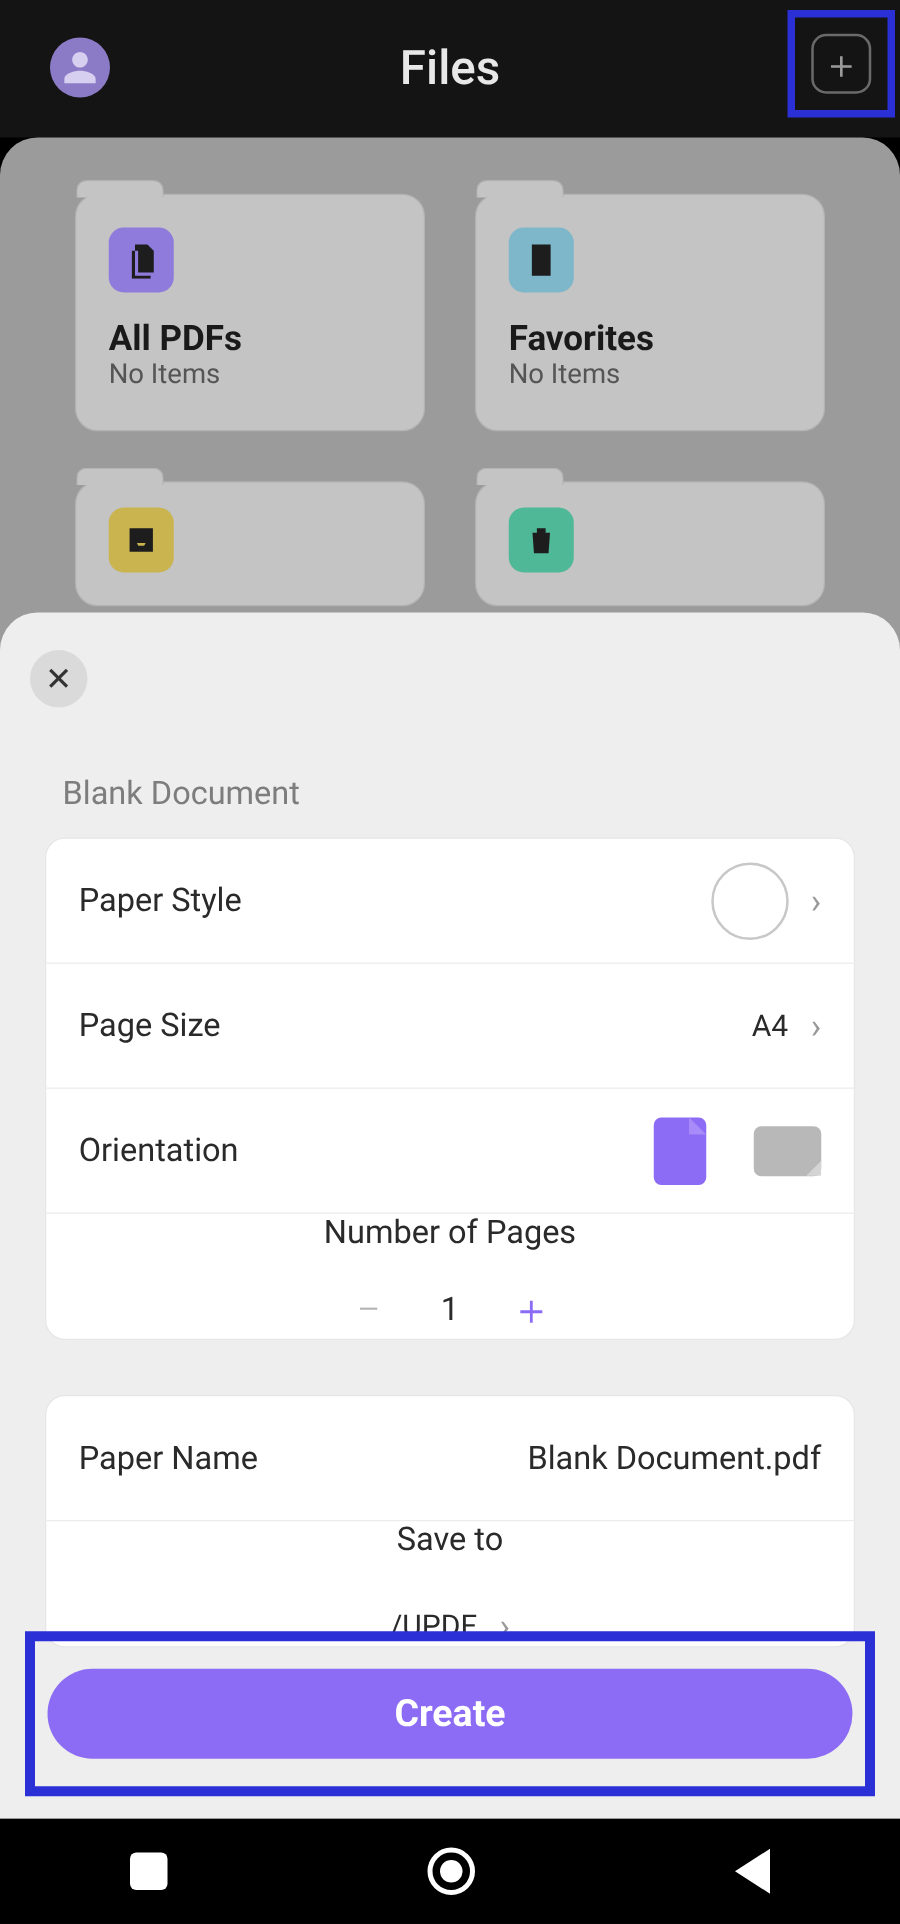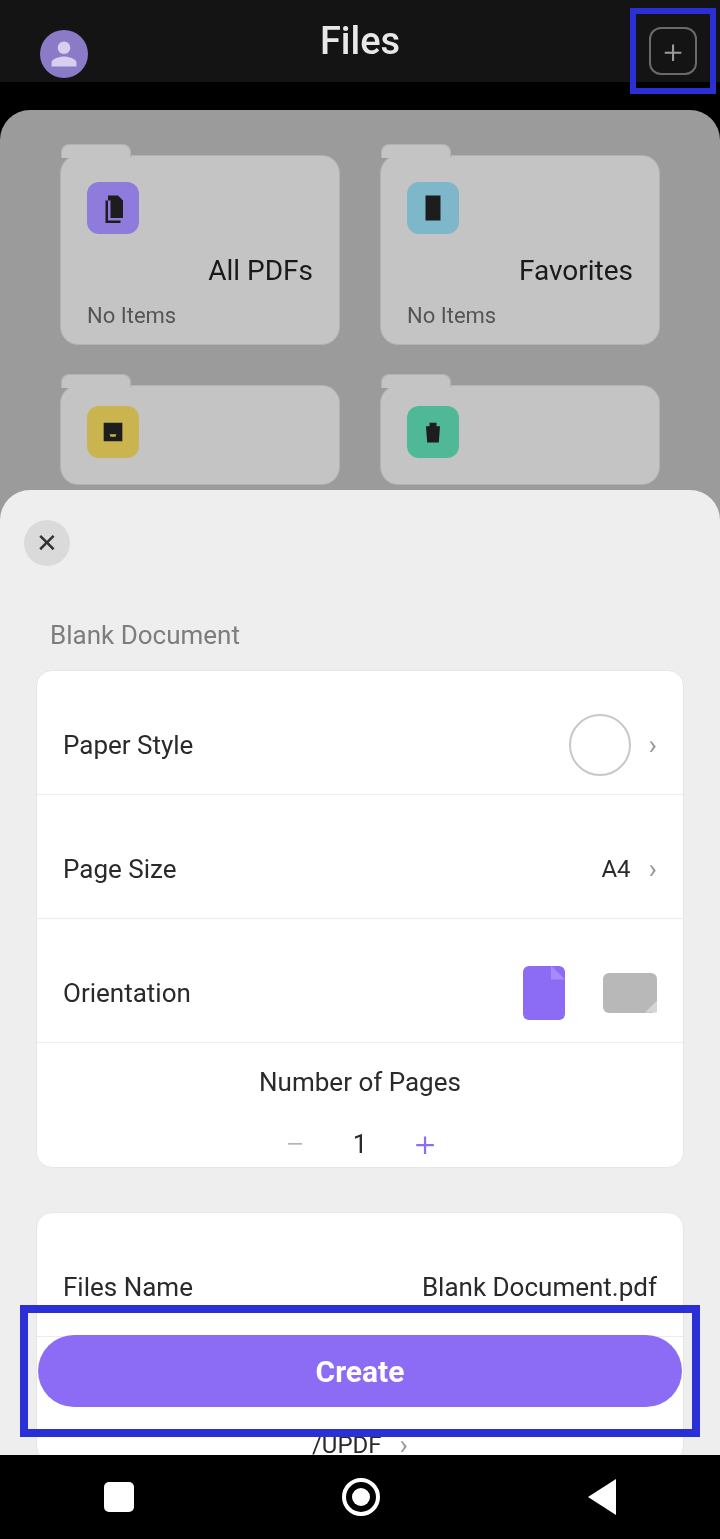--- a/index.html
+++ b/index.html
@@ -1,45 +1,45 @@
 <!DOCTYPE html>
 <html><head>
 <meta charset="utf-8">
 <style>
   * { box-sizing: border-box; margin: 0; padding: 0; }
   html, body { width: 720px; height: 1539px; font-family: -apple-system, "Segoe UI", Roboto, Helvetica, Arial, sans-serif; background:#000; overflow:hidden; }
   
-  .topbar { position:absolute; top:0; left:0; right:0; height:82px; background:#141414; display:flex; align-items:center; justify-content:center; }
+  .topbar { position:absolute; top:0; left:0; right:0; height:110px; background:#141414; display:flex; align-items:center; justify-content:center; }
   .avatar { position:absolute; left:40px; top:30px; width:48px; height:48px; border-radius:50%; background:#8b7bc7; display:flex; align-items:center; justify-content:center; }
   .avatar svg { width:30px; height:30px; fill:#d6cff0; }
   .title { color:#e8e8e8; font-size:38px; font-weight:500; }
   .add-btn-highlight { position:absolute; right:4px; top:8px; width:86px; height:86px; border:6px solid #2b2fd6; display:flex; align-items:center; justify-content:center; }
   .add-btn { width:48px; height:48px; border:2px solid #6a6a6a; border-radius:12px; display:flex; align-items:center; justify-content:center; }
   .add-btn span { color:#9a9a9a; font-size:32px; font-weight:300; line-height:1; }
   
   .bg-area { position:absolute; top:110px; left:0; right:0; bottom:84px; background:#9b9b9b; border-radius:30px 30px 0 0; padding:45px 0 0 0; }
   .folder-row { display:flex; gap:40px; padding:0 60px 40px 60px; }
   .folder-card { flex:1; background:#c4c4c4; border:1px solid #b2b2b2; border-radius:18px; padding:26px 26px 20px 26px; height:190px; position:relative; }
   .folder-card .tab { position:absolute; top:-12px; left:0; width:70px; height:14px; background:#c4c4c4; border:1px solid #b2b2b2; border-bottom:none; border-radius:8px 8px 0 0; }
   .folder-icon { width:52px; height:52px; border-radius:12px; display:flex; align-items:center; justify-content:center; margin-bottom:20px;}
   .icon-purple { background:#8e7bdc; }
   .icon-blue   { background:#7db7c9; }
   .icon-yellow { background:#c9b44f; }
   .icon-green  { background:#4fb896; }
-  .folder-title { font-size:28px; font-weight:400; color:#1a1a1a; margin-bottom:16px;text-align:right;}
+  .folder-title { font-size:28px; font-weight:700; color:#1a1a1a; margin-bottom:0;}
   .folder-sub   { font-size:22px; color:#555; }
   .folder-card.short { height:100px; padding:20px 26px 0 26px;}
   
   .sheet { position:absolute; left:0; right:0; bottom:84px; top:490px; background:#eeeeee; border-radius:30px 30px 0 0; padding:20px 0 0 0; overflow:hidden; }
   .sheet-header { height:70px; position:relative; display:flex; align-items:center; justify-content:center; }
   .close-btn { position:absolute; left:24px; top:10px; width:46px; height:46px; border-radius:50%; background:#dadada; display:flex; align-items:center; justify-content:center; color:#333; font-size:26px; }
   .sheet-title { font-size:30px; font-weight:700; color:#1f1f1f; }
   .section-label { font-size:26px; color:#7d7d7d; padding:40px 40px 20px 50px; }
   .card { margin:0 36px; background:#ffffff; border-radius:16px; overflow:hidden; border:1px solid #e6e6e6;}
-  .row { display:flex; align-items:center; justify-content:space-between; padding:0 26px; height:100px; border-bottom:1px solid #ececec;margin-top:24px; }
+  .row { display:flex; align-items:center; justify-content:space-between; padding:0 26px; height:100px; border-bottom:1px solid #ececec; }
   .row:last-child { border-bottom:none;flex-direction:column; }
   .row-label { font-size:26px; color:#2a2a2a; }
   .row-right { display:flex; align-items:center; gap:18px; }
   .chevron { color:#9a9a9a; font-size:28px; }
   .paper-style-circle { width:62px; height:62px; border-radius:50%; border:2px solid #c8c8c8; background:#fff; }
   .value-text { font-size:24px; color:#2a2a2a; }
   .orient-icon { width:42px; height:54px; border-radius:6px; background:#8c6cf5; position:relative; }
   .orient-icon::after { content:""; position:absolute; top:0; right:0; width:14px; height:14px; background:#a88af8; clip-path: polygon(0 0, 100% 100%, 0 100%); }
   .orient-icon.land { width:54px; height:40px; background:#b8b8b8; margin-left:20px;}
   .orient-icon.land::after { top:auto; bottom:0; right:0; width:12px; height:12px; background:#d4d4d4; clip-path: polygon(100% 0, 100% 100%, 0 100%);}
@@ -158,21 +158,21 @@
         <div class="step-value">1</div>
         <div class="step-btn step-plus">＋</div>
       </div>
     </div>
   </div>
 
   <div class="gap"></div>
 
   <div class="card">
     <div class="row">
-      <div class="row-label">Files Name</div>
+      <div class="row-label">Paper Name</div>
       <div class="filename-value">Blank Document.pdf</div>
     </div>
     <div class="row">
       <div class="row-label">Save to</div>
       <div class="row-right">
         <span class="value-text">/UPDF</span>
         <span class="chevron">›</span>
       </div>
     </div>
   </div>

